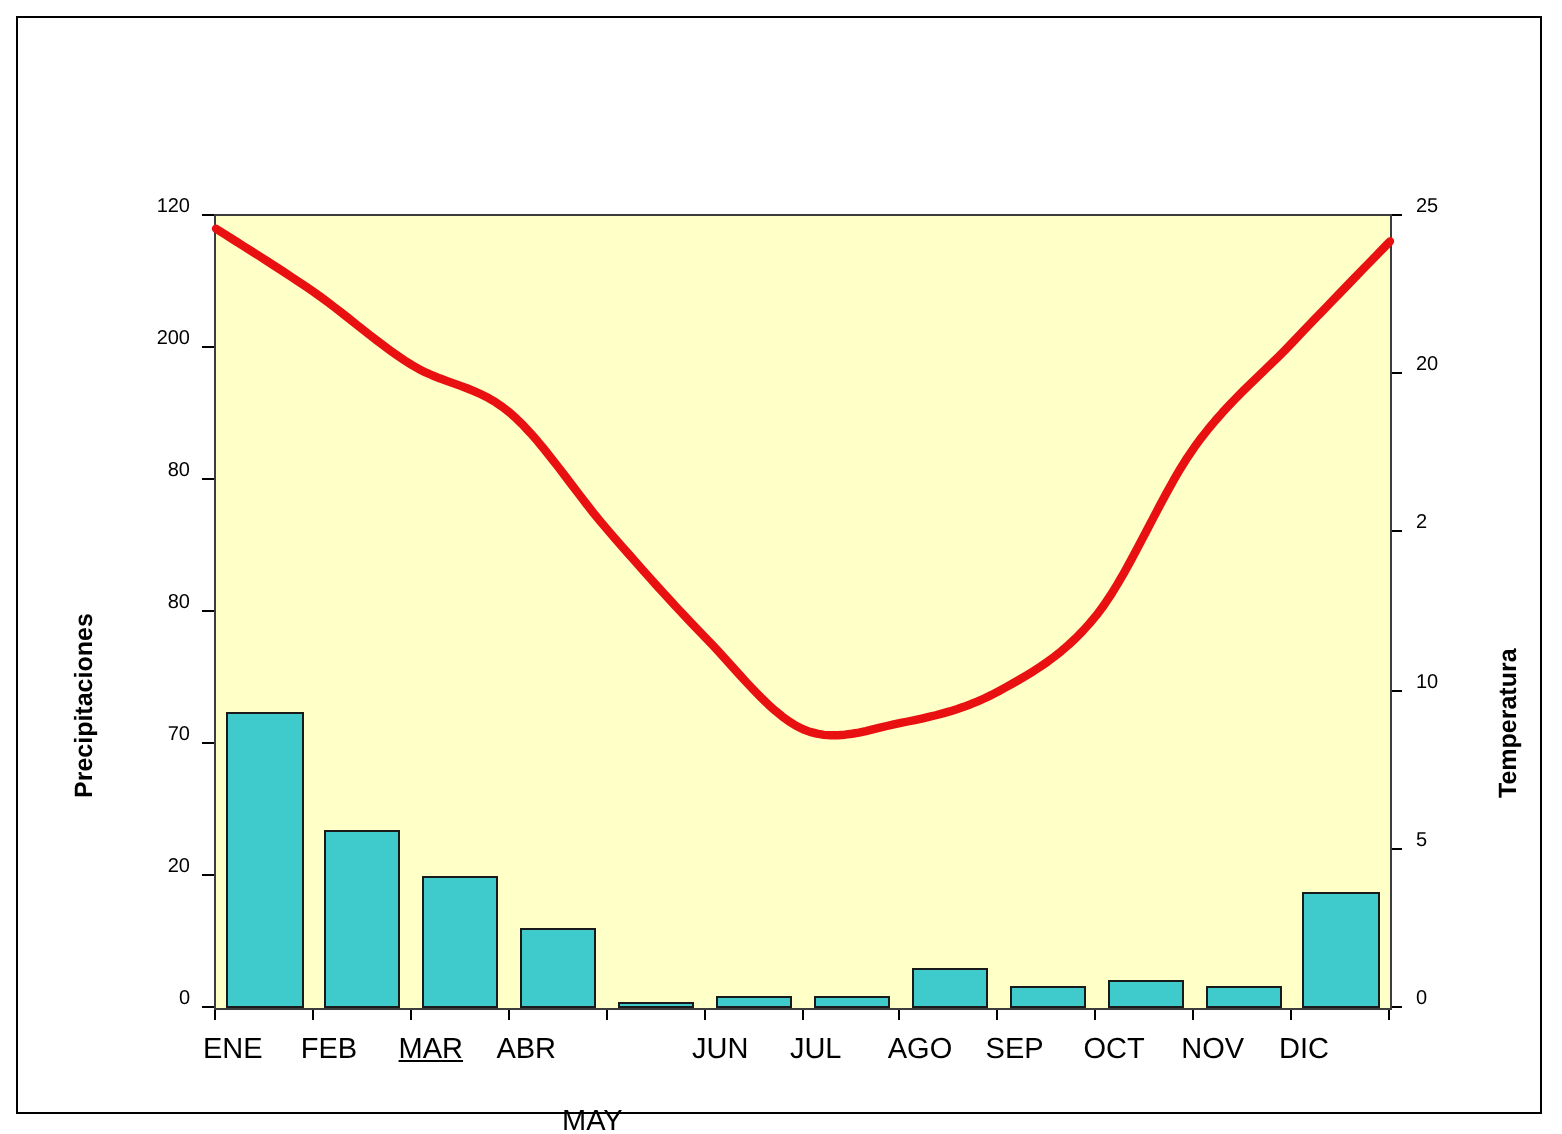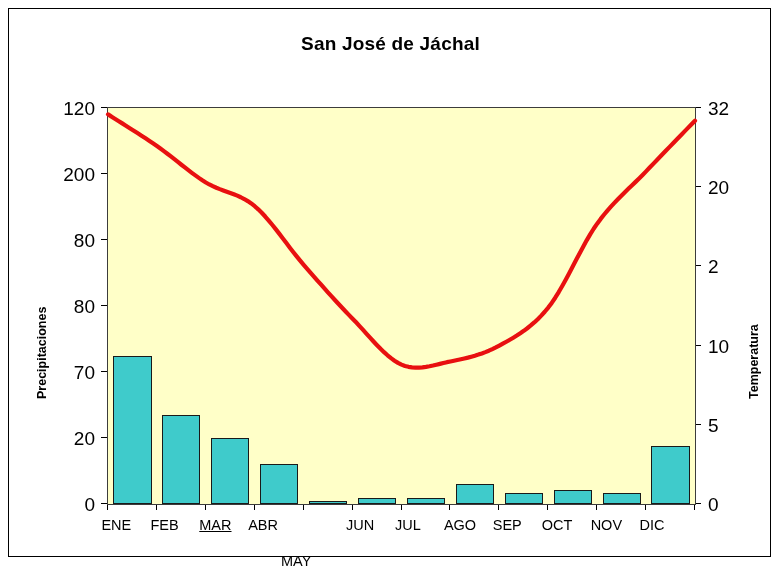--- a/index.html
+++ b/index.html
@@ -64,21 +64,21 @@
     top: 390px;
     transform: rotate(-90deg);
   }
   #y-right-label {
     left: 738px;
     top: 390px;
     transform: rotate(-90deg);
   }
   .tick-label {
     position: absolute;
-    font-size: 19px;
+    font-size: 10px;
     color: #000000;
     white-space: nowrap;
   }
   .tick-label.left {
     text-align: right;
     width: 46px;
   }
   .tick-label.right {
     text-align: left;
     width: 46px;
@@ -124,21 +124,20 @@
     height: 100%;
     overflow: visible;
     pointer-events: none;
   }
 </style>
 </head>
 <body>
 
 <div id="chart-frame">
 
-  <div id="chart-title">San José de Jáchal</div>
 
   <div id="y-left-label" class="axis-label-v">Precipitaciones</div>
   <div id="y-right-label" class="axis-label-v">Temperatura</div>
 
   <div id="ticks-left">
       <div class="tick-mark left" style="top: 98px;"></div>
       <div class="tick-label left" style="left: 40px; top: 89px;">120</div>
       <div class="tick-mark left" style="top: 164px;"></div>
       <div class="tick-label left" style="left: 40px; top: 155px;">200</div>
       <div class="tick-mark left" style="top: 230px;"></div>
@@ -147,21 +146,21 @@
       <div class="tick-label left" style="left: 40px; top: 287px;">80</div>
       <div class="tick-mark left" style="top: 362px;"></div>
       <div class="tick-label left" style="left: 40px; top: 353px;">70</div>
       <div class="tick-mark left" style="top: 428px;"></div>
       <div class="tick-label left" style="left: 40px; top: 419px;">20</div>
       <div class="tick-mark left" style="top: 494px;"></div>
       <div class="tick-label left" style="left: 40px; top: 485px;">0</div>
     </div>
   <div id="ticks-right">
       <div class="tick-mark right" style="top: 98px;"></div>
-      <div class="tick-label right" style="left: 699px; top: 89px;">32</div>
+      <div class="tick-label right" style="left: 699px; top: 89px;">25</div>
       <div class="tick-mark right" style="top: 177px;"></div>
       <div class="tick-label right" style="left: 699px; top: 168px;">20</div>
       <div class="tick-mark right" style="top: 256px;"></div>
       <div class="tick-label right" style="left: 699px; top: 247px;">2</div>
       <div class="tick-mark right" style="top: 336px;"></div>
       <div class="tick-label right" style="left: 699px; top: 327px;">10</div>
       <div class="tick-mark right" style="top: 415px;"></div>
       <div class="tick-label right" style="left: 699px; top: 406px;">5</div>
       <div class="tick-mark right" style="top: 494px;"></div>
       <div class="tick-label right" style="left: 699px; top: 485px;">0</div>

